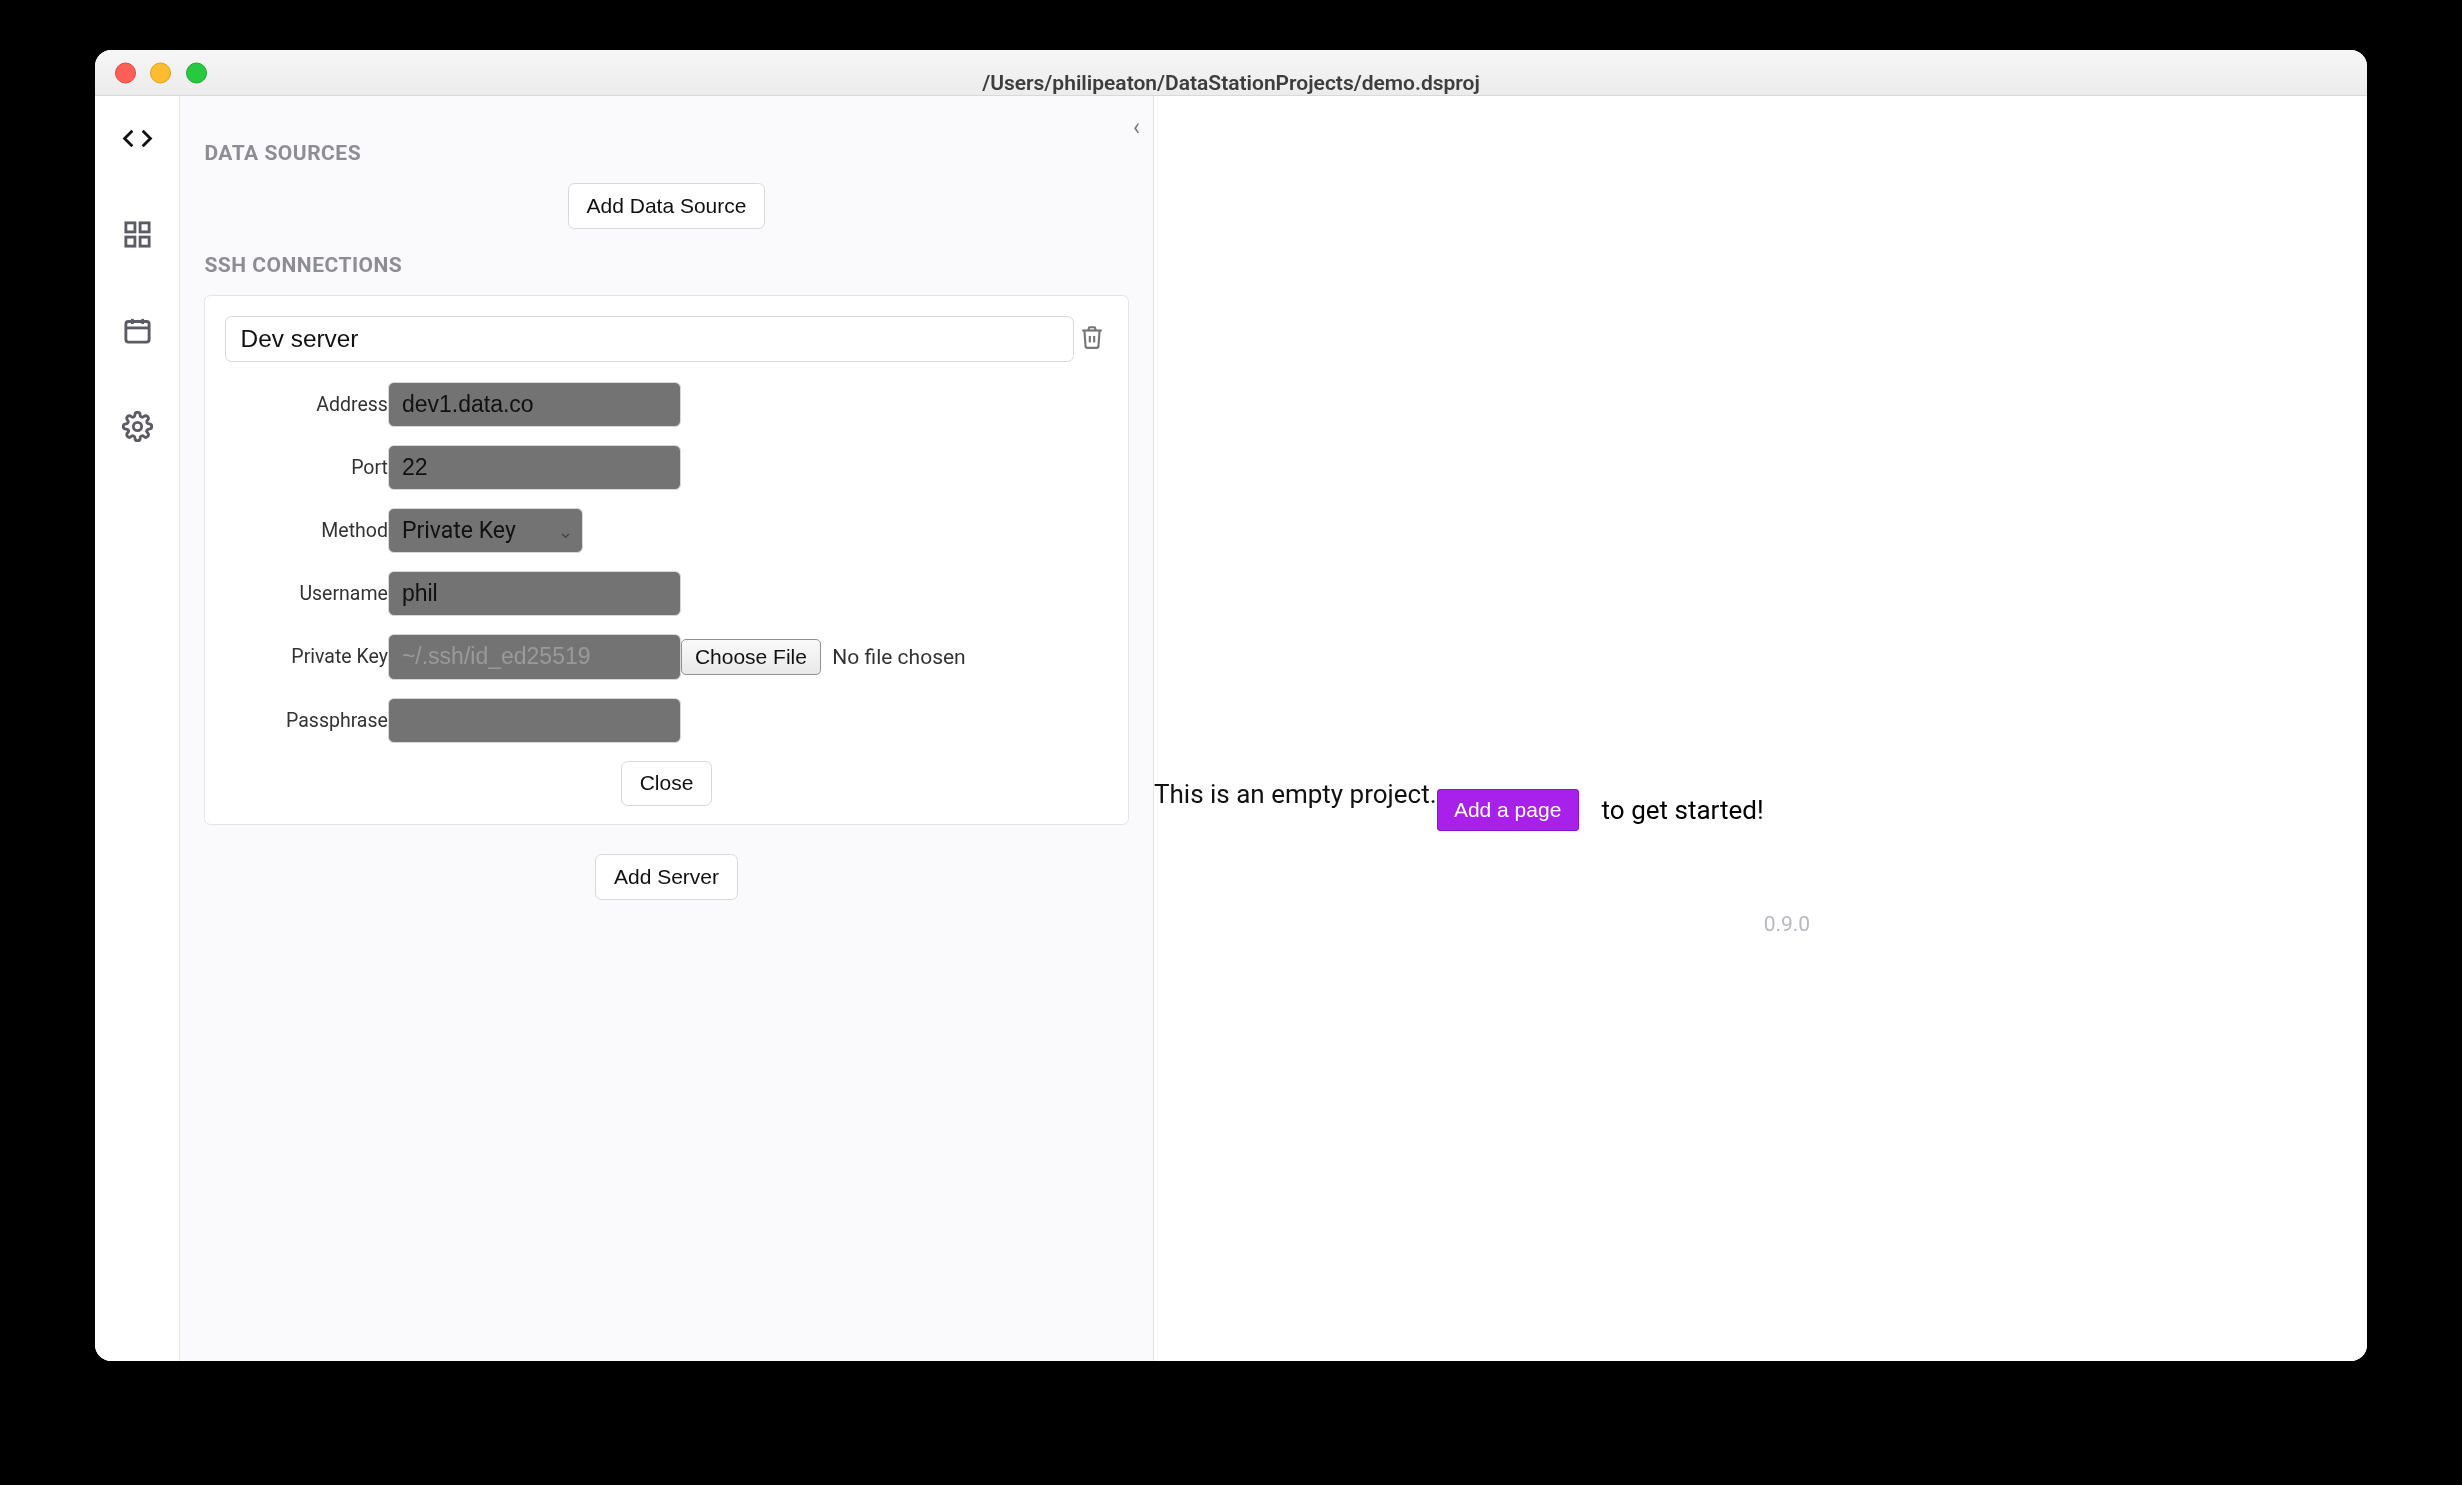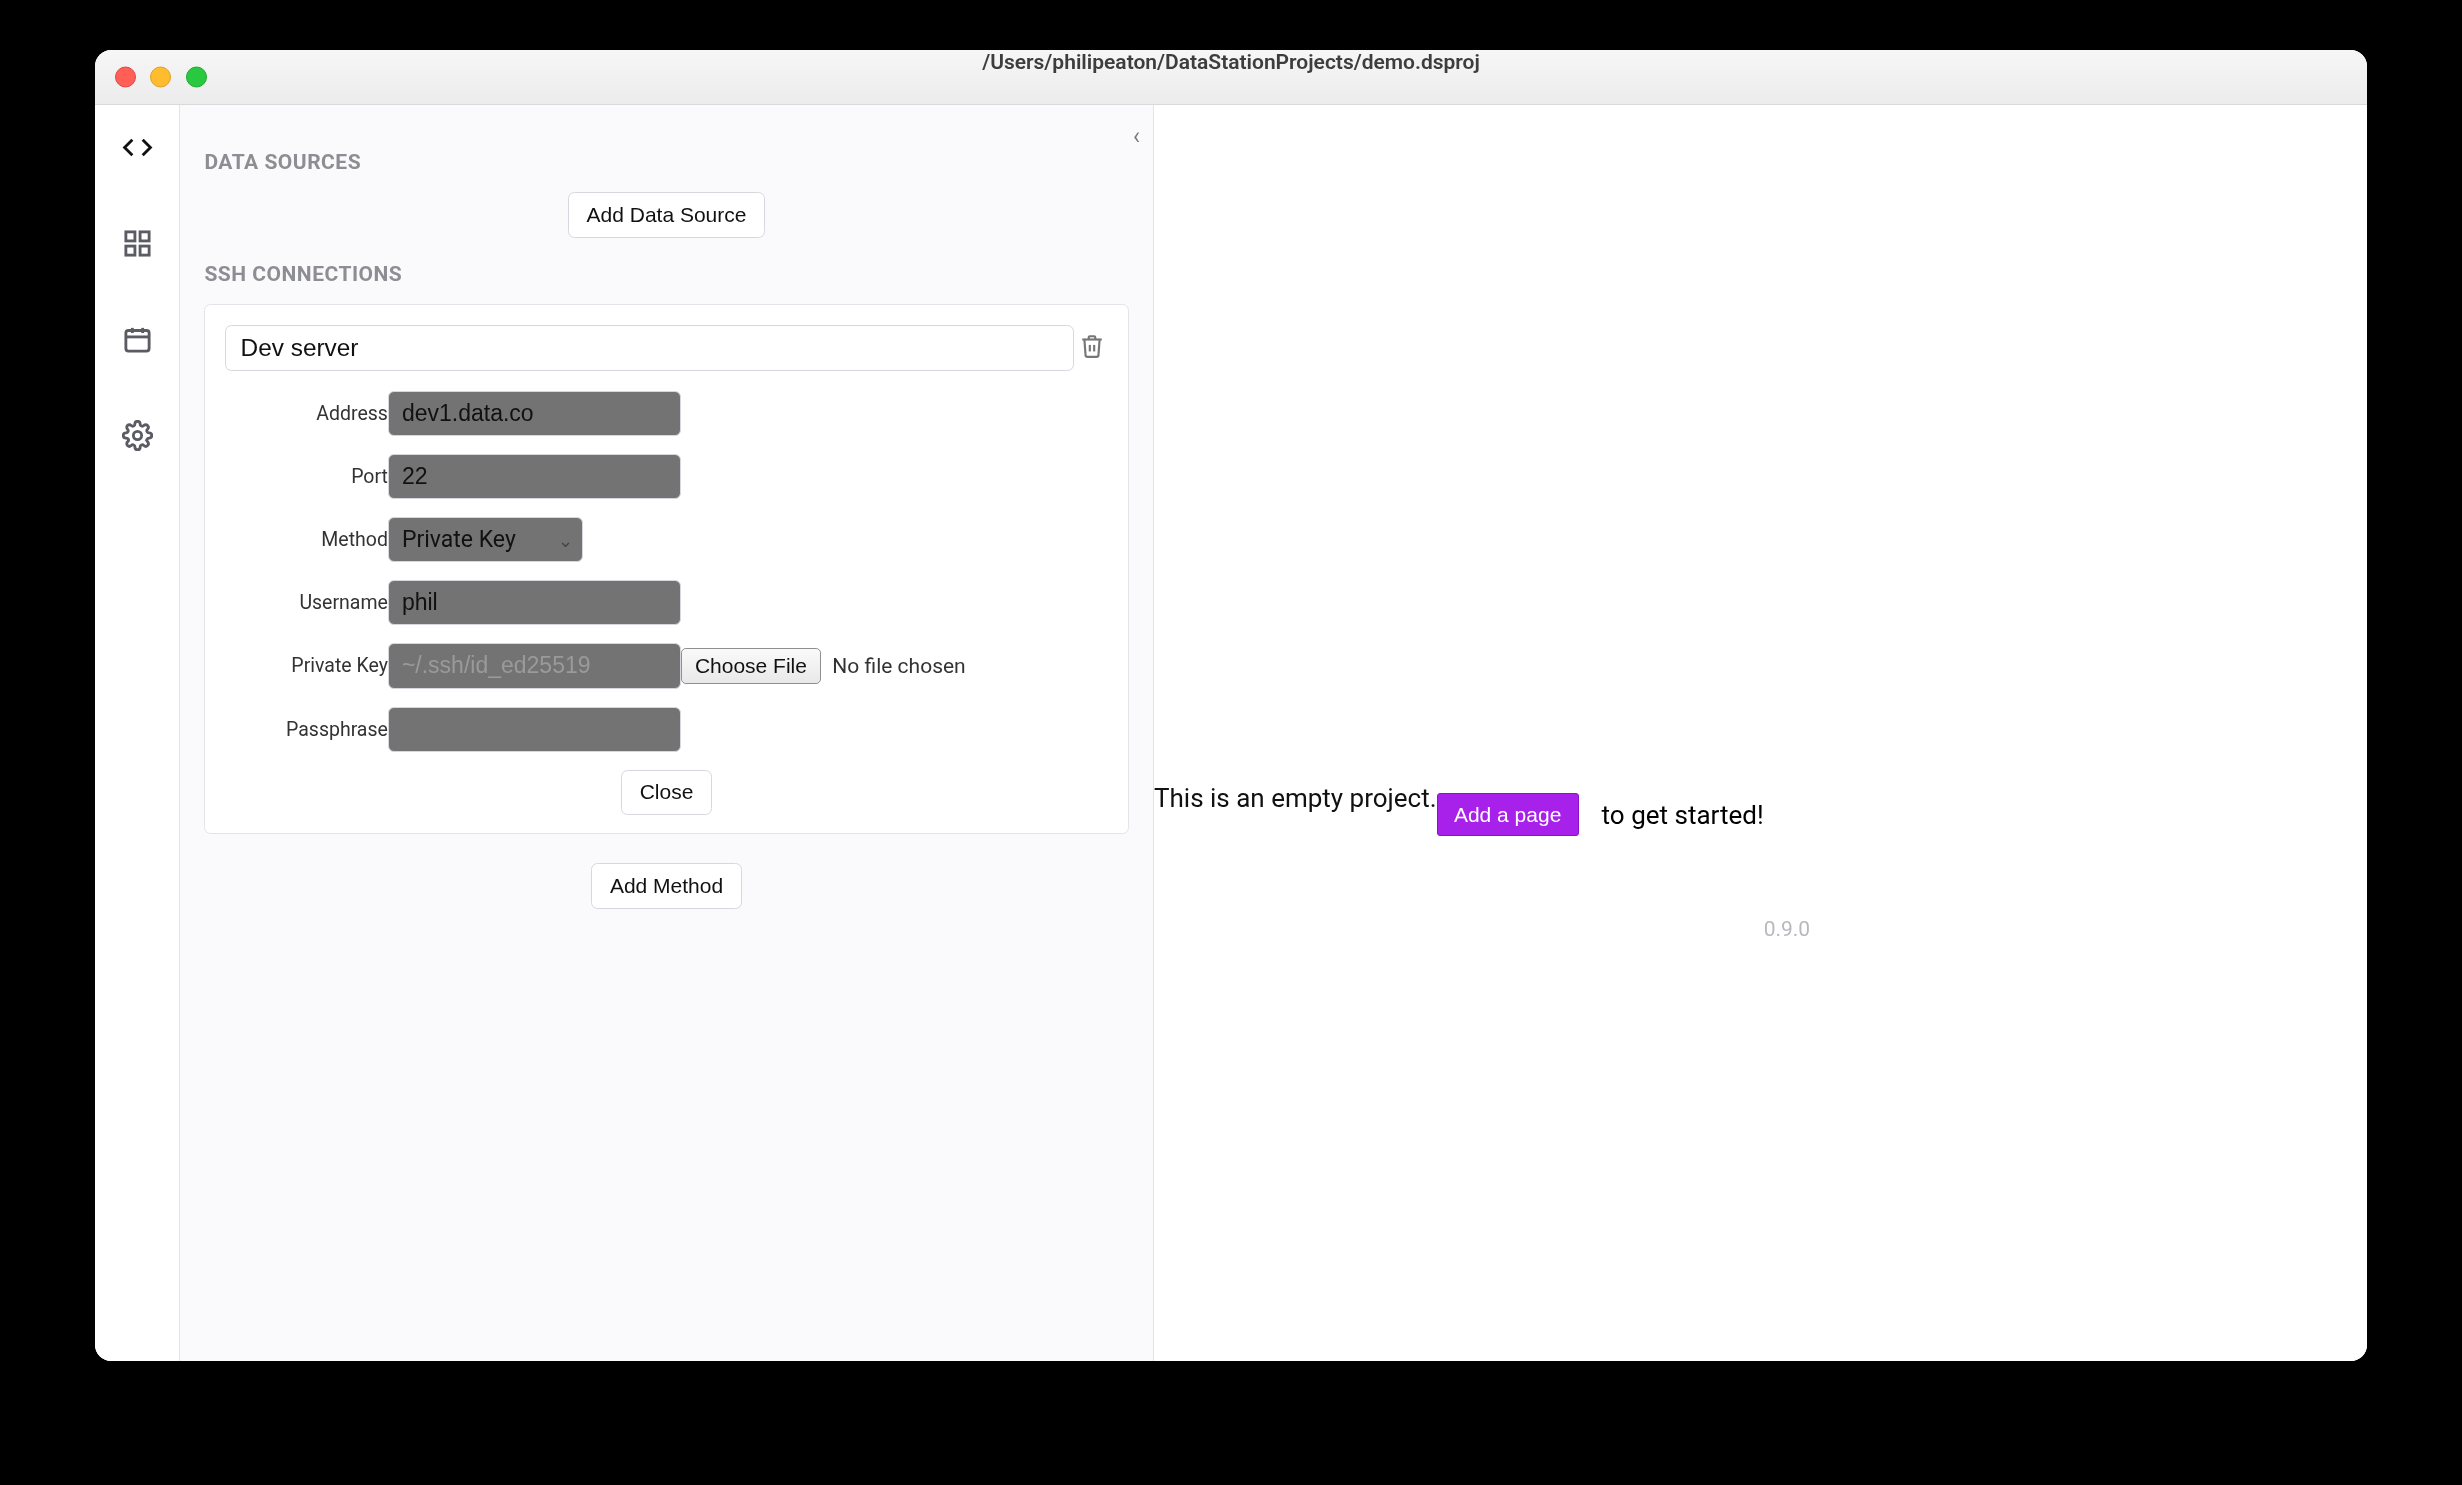--- a/index.html
+++ b/index.html
@@ -22,25 +22,25 @@
     width: 2272px; height: 1311px;
     background: #fff;
     border-radius: 16.3px;
     overflow: hidden;
     display: flex;
     flex-direction: column;
     box-shadow: 0 33px 98px rgba(0,0,0,0.6);
   }
   
   .titlebar {
-    height: 55px;
+    height: 46px;
     background: linear-gradient(#f6f6f6,#ececec);
     border-bottom: 0.8px solid #d9d9d9;
     display: flex;
-    align-items: flex-start;
+    align-items: flex-end;
     position: relative;
   }
   .traffic {
     display: flex; gap: 14.7px;
     position: absolute; left: 19.5px; top: 50%;
     transform: translateY(-50%);
   }
   .traffic .dot {
     width: 21px; height: 21px; border-radius: 50%;
   }
@@ -348,21 +348,21 @@
             <input type="password" class="text-input" value="" style="">
             <span></span>
           </div>
 
           <div class="card-foot">
             <button class="btn">Close</button>
           </div>
         </div>
 
         <div class="center-row">
-          <button class="btn">Add Method</button>
+          <button class="btn">Add Server</button>
         </div>
       </div>
 
       <div class="main">
         <div class="empty-msg">This is an empty project.</div>
         <div class="get-started">
           <button class="primary-btn">Add a page</button>
           <span>to get started!</span>
         </div>
         <div class="version">0.9.0</div>

